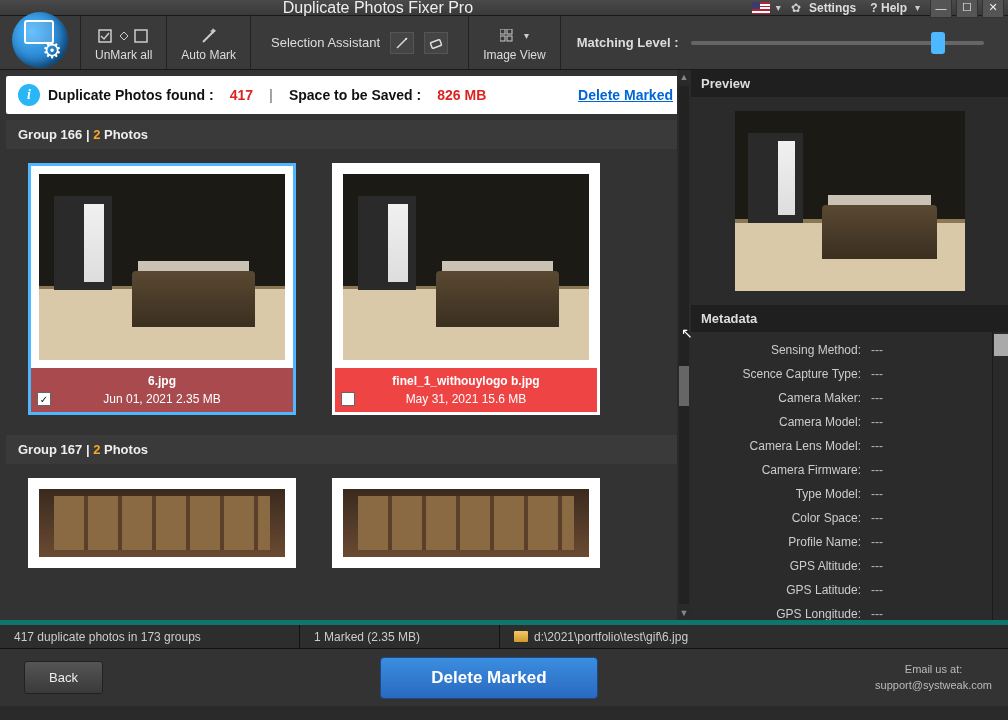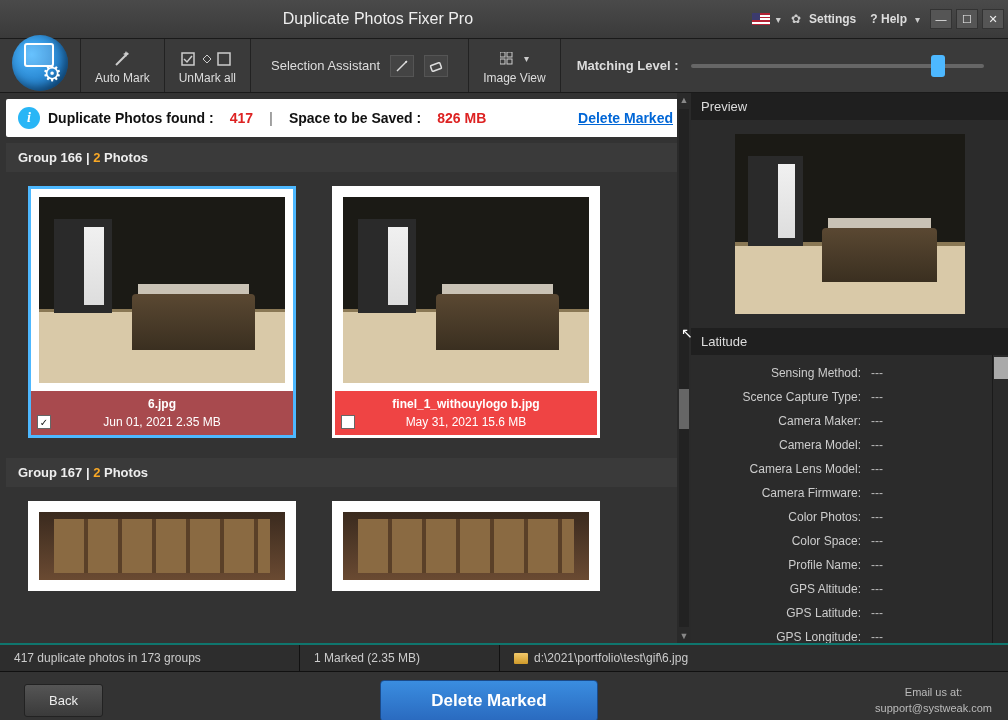--- a/index.html
+++ b/index.html
@@ -1,17 +1,17 @@
 <!DOCTYPE html>
 <html><head>
 <meta charset="utf-8">
 <style>
 * { margin:0; padding:0; box-sizing:border-box; font-family:"Segoe UI",Arial,sans-serif; }
 body { background:#2a2a2a; color:#ccc; width:1008px; height:720px; overflow:hidden; position:relative; }
-.titlebar { height:39px; background:linear-gradient(#4a4a4a,#3a3a3a); display:flex; align-items:center; padding:0 4px; border-bottom:1px solid #1a1a1a;justify-content:center; }
+.titlebar { height:16px; background:linear-gradient(#4a4a4a,#3a3a3a); display:flex; align-items:center; padding:0 4px; border-bottom:1px solid #1a1a1a;justify-content:center; }
 .titlebar .title { flex:1; text-align:center; color:#eee; font-size:16px; font-weight:300; }
 .titlebar .right-controls { display:flex; align-items:center; gap:2px; }
 .titlebar .tb-item { color:#ddd; font-size:12px; padding:2px 6px; cursor:pointer;font-weight:bold; }
 .win-btn { width:22px; height:20px; background:#555; border:1px solid #333; margin-left:2px; display:flex; align-items:center; justify-content:center; font-size:11px; color:#eee; cursor:pointer; }
 .flag { width:18px; height:12px; background:linear-gradient(#b22234 0 15%,#fff 15% 30%,#b22234 30% 45%,#fff 45% 60%,#b22234 60% 75%,#fff 75% 90%,#b22234 90%); position:relative; margin-right:4px; }
 .flag::before { content:""; position:absolute; width:8px; height:7px; background:#3c3b6e; top:0; left:0; }
 .toolbar { height:54px; background:#3a3a3a; display:flex; align-items:stretch; border-bottom:1px solid #1a1a1a; }
 .logo-box { width:80px; display:flex; align-items:center; justify-content:center; }
 .logo { width:56px; height:56px; border-radius:50%; background:radial-gradient(circle at 35% 35%,#4db8ff,#0a5aa6); position:relative; margin-top:-6px; box-shadow:inset -4px -4px 8px rgba(0,0,0,.4); }
 .logo::before { content:""; position:absolute; width:26px; height:20px; border:2px solid #fff; border-radius:3px; top:8px; left:12px; background:rgba(255,255,255,.15); }
@@ -40,30 +40,30 @@
 .room::after { content:""; position:absolute; right:12%; bottom:18%; width:50%; height:30%; background:linear-gradient(#5a4832,#3a2f20); border-radius:4px 4px 0 0; box-shadow:0 -16px 0 -6px #c9c2b5; }
 .card .cap { padding:6px; text-align:center; color:#fff; font-size:12px; position:relative; }
 .card .cap.red { background:#a84a4e; }
 .card .cap.green { background:#ef4444; }
 .card .cap .chk { position:absolute; left:6px; bottom:6px; width:14px; height:14px; background:#fff; border:1px solid #666; display:flex; align-items:center; justify-content:center; font-size:10px; color:#111; }
 .card .cap .fn { font-weight:bold; margin-bottom:4px; }
 .scroll-hint { position:absolute; right:0; top:0; width:14px; height:100%; background:#2a2a2a; }
 .vtrack { position:absolute; right:2px; top:16px; bottom:16px; width:10px; background:#222; }
 .vthumb { position:absolute; width:10px; height:40px; background:#666; top:280px; left:0; }
 .right-pane { width:317px; background:#2b2b2b; display:flex; flex-direction:column; }
-.panel-title { background:#1f1f1f; padding:6px 10px; font-weight:normal; font-size:13px; color:#ddd; }
+.panel-title { background:#1f1f1f; padding:6px 10px; font-weight:bold; font-size:13px; color:#ddd; }
 .preview-box { padding:14px; display:flex; justify-content:center; }
 .preview-img { width:230px; height:180px; background:#2a2a1e; position:relative; overflow:hidden; }
 .meta-list { flex:1; overflow:auto; padding:6px 0; position:relative; }
 .meta-row { display:flex; font-size:12px; color:#ccc; padding:5px 12px 5px 0; }
 .meta-row .k { width:180px; text-align:right; padding-right:10px; }
 .meta-row .v { color:#bbb; }
 .meta-scroll { position:absolute; right:0; top:0; width:16px; height:100%; background:#2a2a2a; border-left:1px solid #1a1a1a; }
 .meta-sthumb { position:absolute; width:14px; left:1px; top:2px; height:22px; background:#aaa; }
-.statusbar { height:28px; background:#2d2d2d; display:flex; align-items:center; font-size:12px; color:#ccc; border-top:2px solid #0f766e; }
+.statusbar { height:28px; background:#2d2d2d; display:flex; align-items:center; font-size:12px; color:#ccc; border-top:5px solid #0f766e; }
 .statusbar .cell { padding:0 14px; border-right:1px solid #111; height:100%; display:flex; align-items:center; gap:6px; }
 .statusbar .cell:last-child { border-right:none; flex:1;align-items:center; }
 .folder-ico { width:14px; height:11px; background:linear-gradient(#f2c96b,#cf9a2a); border-radius:1px; position:relative; }
 .footer { height:58px; background:#333; display:flex; align-items:center; padding:0 16px; border-top:1px solid #111; }
 .btn-back { background:linear-gradient(#555,#3a3a3a); border:1px solid #222; color:#eee; padding:8px 24px; border-radius:3px; cursor:pointer; font-size:13px;margin-left:8px; }
 .btn-delete { background:linear-gradient(#3a8de0,#2a6abf); border:1px solid #1a4a8a; color:#fff; font-weight:bold; font-size:17px; padding:10px 50px; border-radius:4px; cursor:pointer; margin:0 auto; }
 .email { font-size:11px; color:#bbb; text-align:center; line-height:1.4; }
 svg { display:block; }
 .cursor-arrow { position:absolute; left:681px; top:325px; font-size:14px; color:#fff; pointer-events:none; z-index:100; }
 </style>
@@ -84,41 +84,41 @@
     <div class="win-btn">✕</div>
   </div>
 </div>
 
 <div class="toolbar">
   <div class="logo-box">
       <div class="logo"></div>
     </div>
   <div class="tool-btn">
     <div class="ico">
+      <svg width="16" height="14">
+          <rect x="1" y="1" width="12" height="12" fill="none" stroke="#ccc" stroke-width="1.5"></rect>
+          <path d="M3 7l3 3 5-6" stroke="#ccc" stroke-width="1.5" fill="none"></path>
+        </svg>
+      <svg width="8" height="8">
+          <path d="M4 0l4 4-4 4-4-4z" fill="none" stroke="#ccc"></path>
+        </svg>
+      <svg width="16" height="14">
+          <rect x="1" y="1" width="12" height="12" fill="none" stroke="#ccc" stroke-width="1.5"></rect>
+        </svg>
+    </div>
+    <span>UnMark all</span>
+  </div>
+  <div class="tool-btn">
+    <div class="ico">
         <svg width="18" height="18">
           <line x1="3" y1="15" x2="15" y2="3" stroke="#ccc" stroke-width="2"></line>
           <path d="M13 1l1 2 2 1-2 1-1 2-1-2-2-1 2-1z" fill="#ccc"></path>
         </svg>
       </div>
     <span>Auto Mark</span>
-  </div>
-  <div class="tool-btn">
-    <div class="ico">
-      <svg width="16" height="14">
-          <rect x="1" y="1" width="12" height="12" fill="none" stroke="#ccc" stroke-width="1.5"></rect>
-          <path d="M3 7l3 3 5-6" stroke="#ccc" stroke-width="1.5" fill="none"></path>
-        </svg>
-      <svg width="8" height="8">
-          <path d="M4 0l4 4-4 4-4-4z" fill="none" stroke="#ccc"></path>
-        </svg>
-      <svg width="16" height="14">
-          <rect x="1" y="1" width="12" height="12" fill="none" stroke="#ccc" stroke-width="1.5"></rect>
-        </svg>
-    </div>
-    <span>UnMark all</span>
   </div>
   <div class="tool-btn" style="flex-direction:row;gap:10px;padding:0 20px">
     <span style="font-size:13px">Selection Assistant</span>
     <div style="width:24px;height:22px;border:1px solid #555;background:#444;display:flex;align-items:center;justify-content:center">
         <svg width="14" height="14">
           <line x1="2" y1="12" x2="12" y2="2" stroke="#ddd" stroke-width="1.5"></line>
           <circle cx="11" cy="3" r="1" fill="#ddd"></circle>
         </svg>
       </div>
     <div style="width:24px;height:22px;border:1px solid #555;background:#444;display:flex;align-items:center;justify-content:center">
@@ -219,21 +219,21 @@
     </div>
   </div>
 
   <div class="right-pane">
     <div class="panel-title">Preview</div>
     <div class="preview-box">
       <div class="preview-img">
           <div class="room"></div>
         </div>
     </div>
-    <div class="panel-title">Latitude</div>
+    <div class="panel-title">Metadata</div>
     <div class="meta-list" id="meta-list">
       <div class="meta-row">
           <div class="k">Sensing Method:</div>
           <div class="v">---</div>
         </div>
         <div class="meta-row">
           <div class="k">Scence Capture Type:</div>
           <div class="v">---</div>
         </div>
         <div class="meta-row">
@@ -246,21 +246,21 @@
         </div>
         <div class="meta-row">
           <div class="k">Camera Lens Model:</div>
           <div class="v">---</div>
         </div>
         <div class="meta-row">
           <div class="k">Camera Firmware:</div>
           <div class="v">---</div>
         </div>
         <div class="meta-row">
-          <div class="k">Color Photos:</div>
+          <div class="k">Type Model:</div>
           <div class="v">---</div>
         </div>
         <div class="meta-row">
           <div class="k">Color Space:</div>
           <div class="v">---</div>
         </div>
         <div class="meta-row">
           <div class="k">Profile Name:</div>
           <div class="v">---</div>
         </div>

